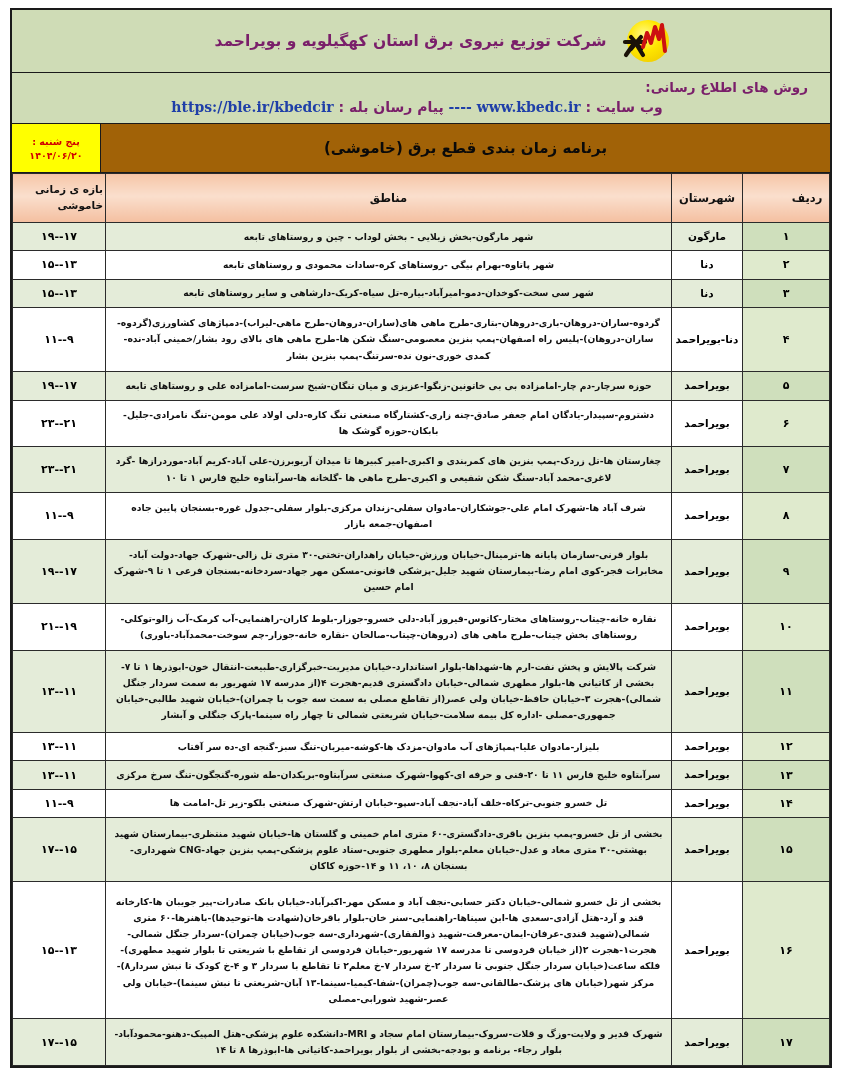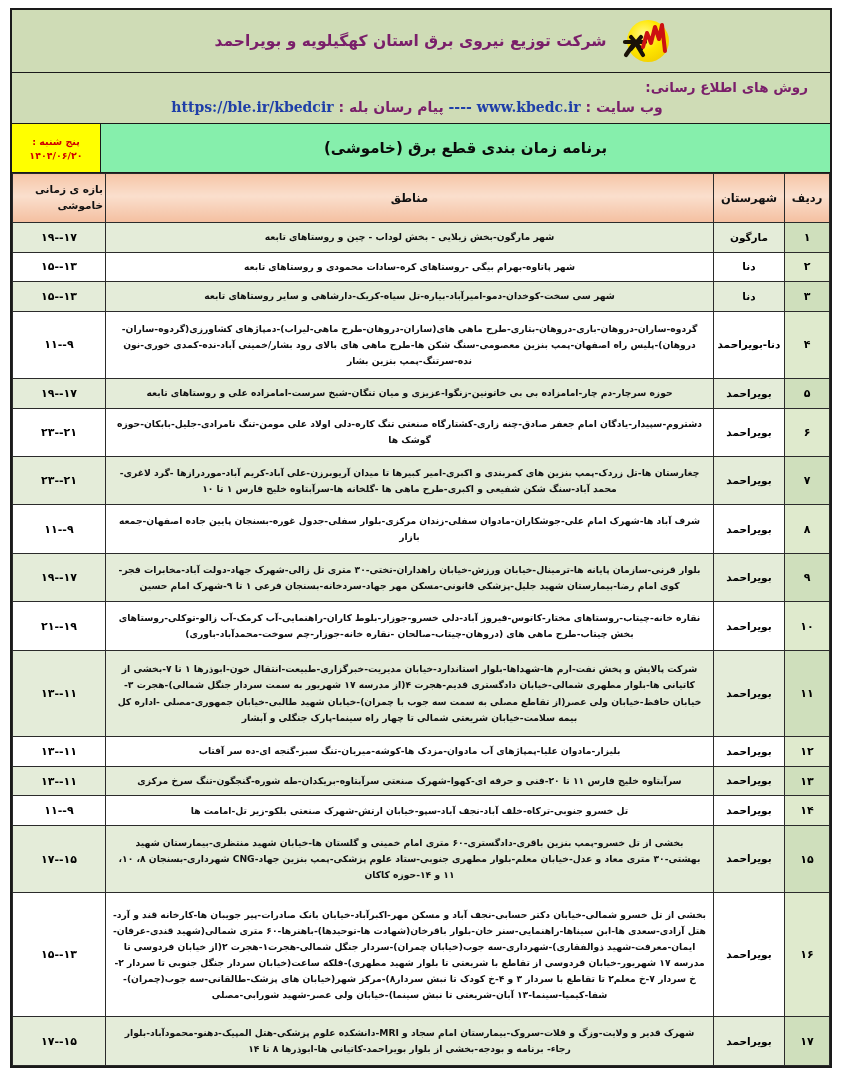--- a/index.html
+++ b/index.html
@@ -98,21 +98,21 @@
 
   
   .title-strip {
     display: flex;
     flex: 0 0 auto;
     border-bottom: 1.5px solid #1a1a1a;
     height: 48px;
   }
   .title-main {
     flex: 1 1 auto;
-    background: #86efac;
+    background: #a16207;
     display: flex;
     align-items: center;
     justify-content: center;
     border-left: 1.5px solid #1a1a1a;
   }
   .title-main-text {
     font-size: 15px;
     font-weight: bold;
     color: #0a0a0a;
   }
@@ -145,21 +145,21 @@
     vertical-align: middle;
   }
   thead th {
     background: linear-gradient(to bottom, #f6c6a8 0%, #fadfcd 45%, #f4bfa0 100%);
     font-size: 11.5px;
     font-weight: bold;
     color: #111;
     height: 44px;
     padding: 2px;
   }
-  th.col-row    { width: 40px; }
+  th.col-row    { width: 40px; padding-left: 44px; }
   th.col-city   { width: 66px; }
   th.col-areas  { width: auto; }
   th.col-time   { width: 88px; }
 
   .hdr-two-line {
     line-height: 1.5;
     font-size: 10.5px;
     text-align: right;
   }
 

